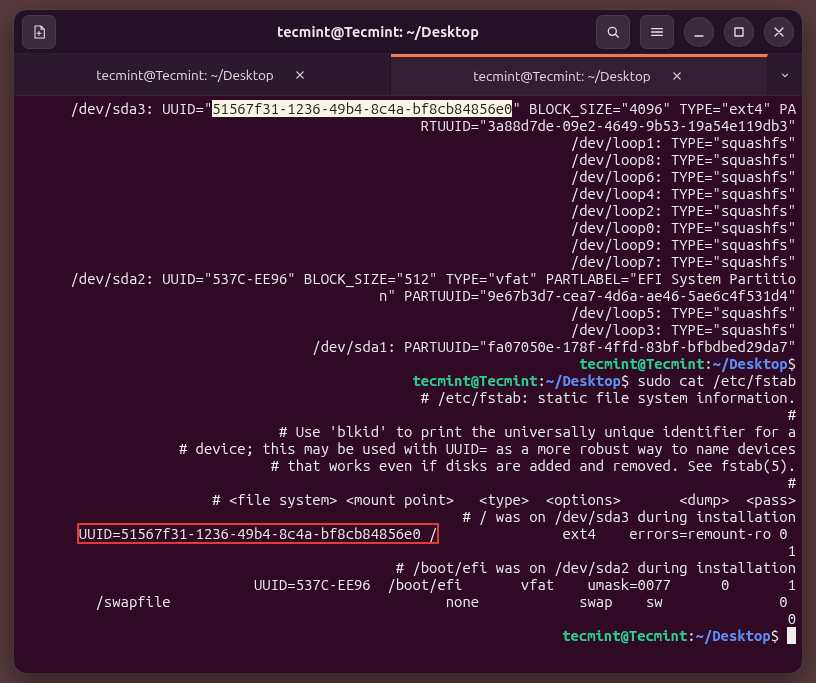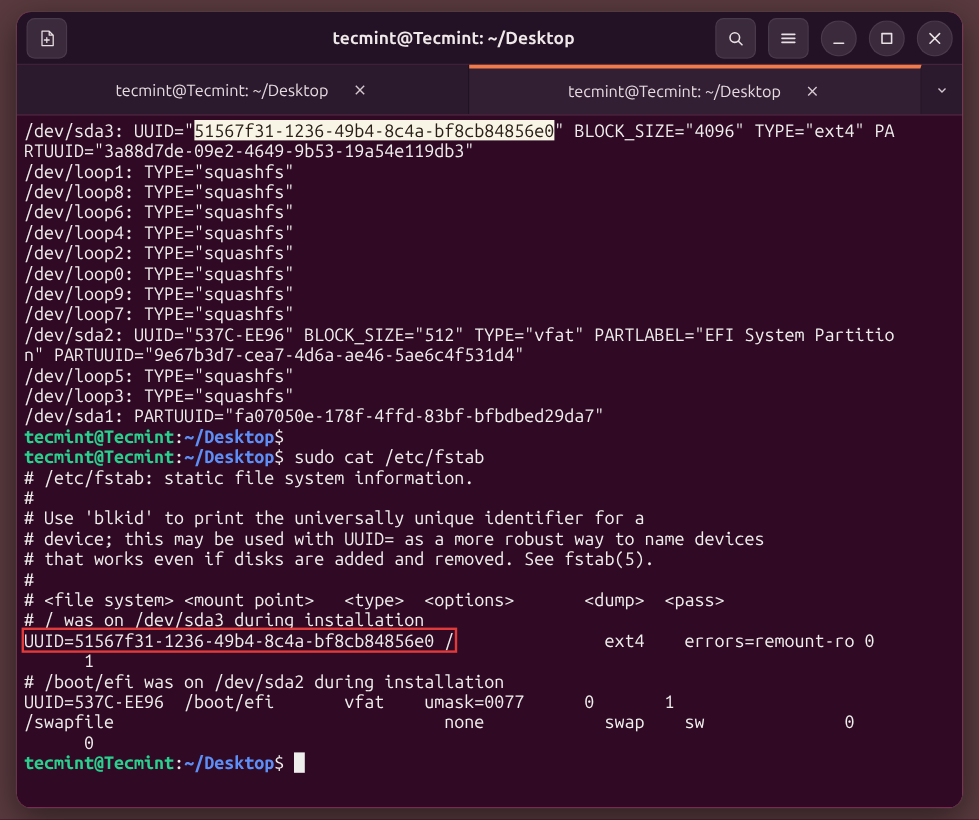--- a/index.html
+++ b/index.html
@@ -6,21 +6,21 @@
     body {
       width: 816px; height: 683px;
       background: #5a3b3f;
       font-family: "Ubuntu Mono","DejaVu Sans Mono",Consolas,monospace;
       overflow: hidden;
     }
     .window {
       position: absolute;
       left: 14px; top: 10px;
       width: 788px; height: 663px;
-      background: #ec4899;
+      background: #0ea5e9;
       border-radius: 12px;
       box-shadow: 0 0 0 1px rgba(255,255,255,.04), 0 8px 28px rgba(0,0,0,.5);
       display: flex; flex-direction: column;
       overflow: hidden;
     }
     .titlebar {
       height: 44px;
       background: #231125;
       display: flex; align-items: center;
       padding: 0 8px; gap: 8px;
@@ -62,20 +62,21 @@
     .tab-arrow svg { width: 14px; height: 14px; stroke: currentColor; fill: none; stroke-width: 2; }
     .term {
       flex: 1;
       padding: 4px 6px 8px 6px;
       background: #300a24;
       color: #eeeeec;
       font-size: 14.9px;
       line-height: 17px;
       white-space: pre;
       overflow: hidden;
+      text-align: right;
     }
     .sel { background: #f9f5e6; color: #2a2019; }
     .user { color: #2ad18e; font-weight: 700; }
     .host { color: #2ad18e; font-weight: 700; }
     .path { color: #5d8ff7; font-weight: 700; }
     .redbox { outline: 2px solid #e03a3a; outline-offset: 0; }
     .cursor {
       display: inline-block; width: 8.7px; height: 17px;
       background: #eeeeec; vertical-align: -3px;
     }

